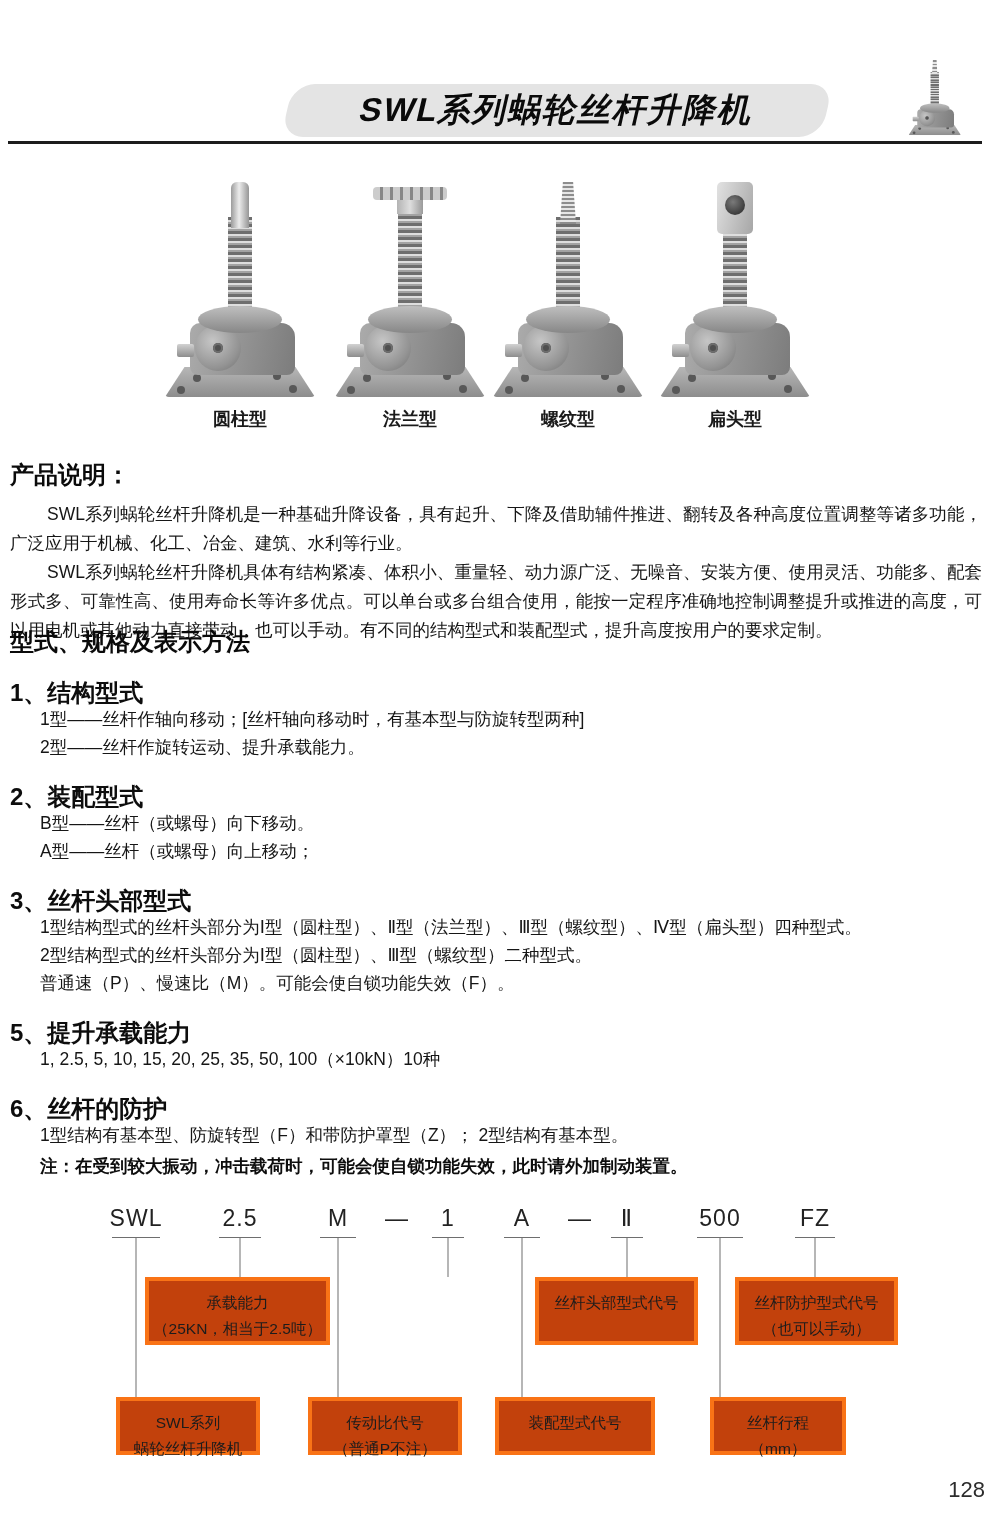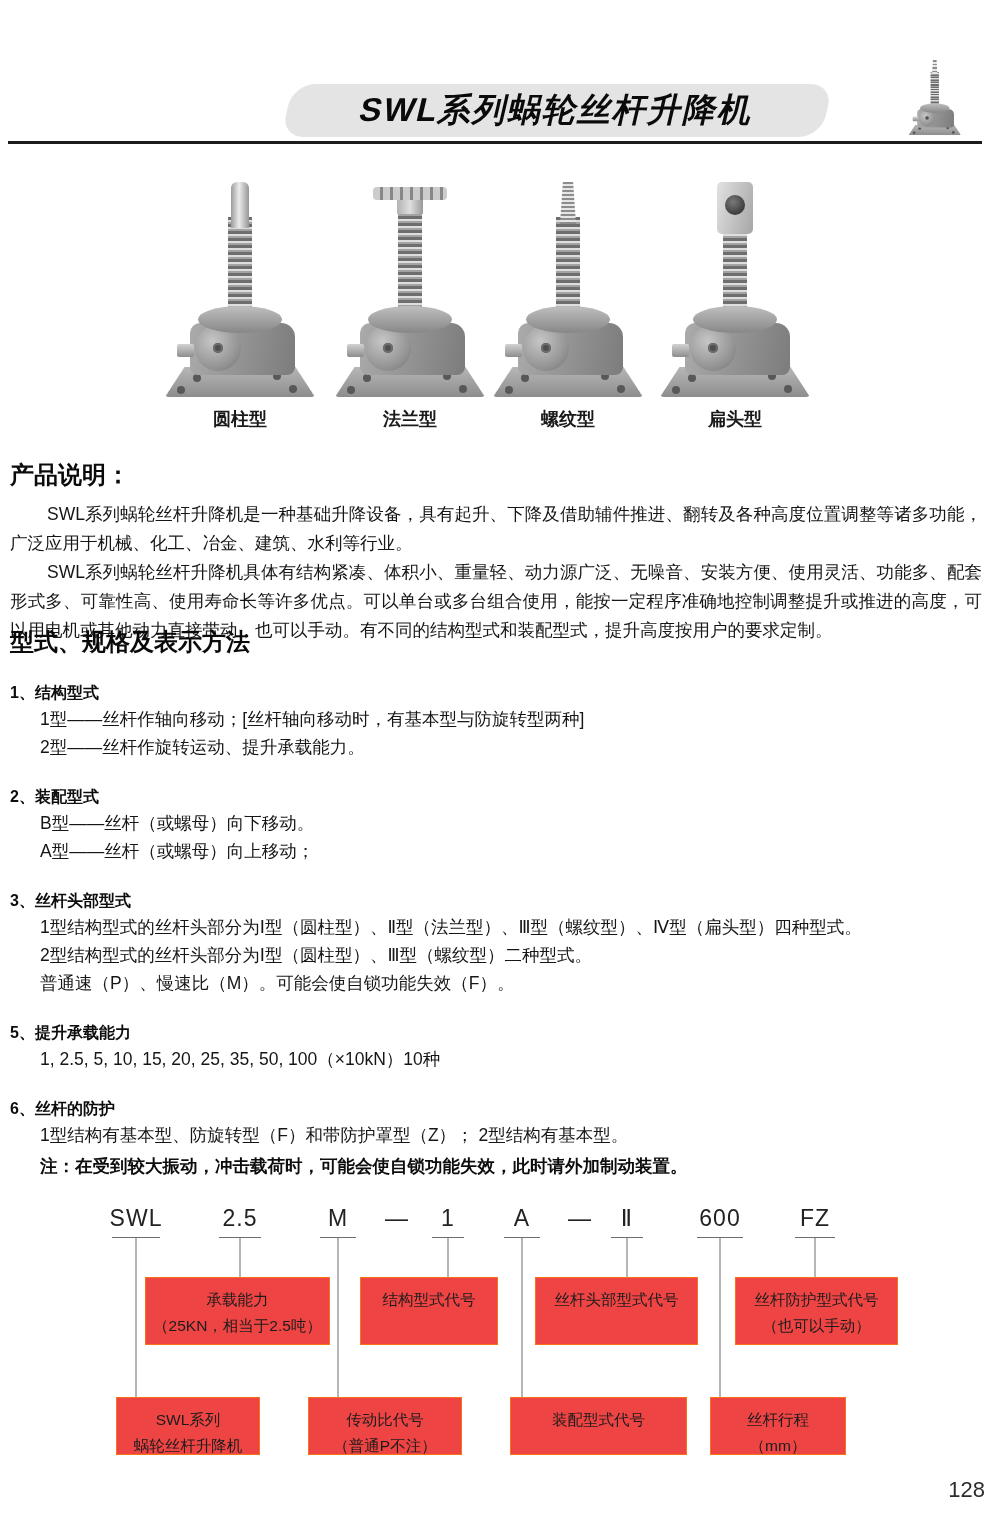--- a/index.html
+++ b/index.html
@@ -50,32 +50,32 @@
     background:radial-gradient(circle at 40% 35%,#7a7a7a,#3d3d3d 70%);}
   
   .figure{position:absolute;top:182px;width:170px;height:252px;}
   .figure .flabel{position:absolute;top:225px;left:0;width:170px;text-align:center;
     font-size:18px;font-weight:700;color:#1a1a1a;}
   
   .sec{position:absolute;left:10px;width:972px;}
   .sec-heading{font-size:24px;font-weight:700;color:#0a0a0a;line-height:30px;}
   .para{font-size:17.5px;line-height:29px;text-indent:37px;margin:0;color:#161616;text-align:justify;}
   .para.first{margin-top:10px;}
-  .spec-item-title{font-size:16px;font-weight:700;line-height:24px;margin-top:24px;color:#0d0d0d;}
+  .spec-item-title{font-size:24px;font-weight:700;line-height:24px;margin-top:24px;color:#0d0d0d;}
   .spec-line{font-size:17.5px;line-height:28px;padding-left:30px;color:#161616;}
   .spec-note{font-size:17.5px;line-height:28px;padding-left:30px;font-weight:700;color:#0d0d0d;margin-top:3px;}
   
   .diagram{position:absolute;left:0;top:1195px;width:990px;height:275px;}
   .mcode{position:absolute;top:8px;transform:translateX(-50%);font-size:23px;line-height:30px;
     letter-spacing:1px;color:#222;white-space:nowrap;}
   .tick{position:absolute;top:42px;width:42px;border-top:1px solid #6e6e6e;transform:translateX(-50%);}
   .stem{position:absolute;top:43px;width:0;border-left:1px solid #6e6e6e;transform:translateX(-50%);}
   .stem.short{height:39px;}
   .stem.long{height:159px;}
-  .dbox{position:absolute;border:1px solid #f97316;background:#ef4444;text-align:center;
+  .dbox{position:absolute;border:4px solid #f97316;background:#c2410c;text-align:center;
     font-size:15.5px;line-height:26px;color:#1c1c1c;padding-top:9px;box-sizing:border-box;}
   .dbox .bl{white-space:nowrap;}
   .dbox.upper{top:82px;height:68px;}
   .dbox.lower{top:202px;height:58px;}
   .page-number{position:absolute;left:940px;top:1477px;width:45px;text-align:right;
     font-size:22px;color:#2c2c2c;}
 </style>
 </head>
 <body>
 
@@ -226,21 +226,21 @@
   <div class="diagram">
 
     <span class="mcode" style="left:136px">SWL</span>
     <span class="mcode" style="left:240px">2.5</span>
     <span class="mcode" style="left:338px">M</span>
     <span class="mcode" style="left:397px">—</span>
     <span class="mcode" style="left:448px">1</span>
     <span class="mcode" style="left:522px">A</span>
     <span class="mcode" style="left:580px">—</span>
     <span class="mcode" style="left:627px">Ⅱ</span>
-    <span class="mcode" style="left:720px">600</span>
+    <span class="mcode" style="left:720px">500</span>
     <span class="mcode" style="left:815px">FZ</span>
 
     <div class="tick" style="left:136px;width:48px"></div>
     <div class="tick" style="left:240px"></div>
     <div class="tick" style="left:338px;width:36px"></div>
     <div class="tick" style="left:448px;width:32px"></div>
     <div class="tick" style="left:522px;width:36px"></div>
     <div class="tick" style="left:627px;width:32px"></div>
     <div class="tick" style="left:720px;width:46px"></div>
     <div class="tick" style="left:815px;width:40px"></div>
@@ -251,42 +251,38 @@
     <div class="stem short" style="left:448px"></div>
     <div class="stem long" style="left:522px"></div>
     <div class="stem short" style="left:627px"></div>
     <div class="stem long" style="left:720px"></div>
     <div class="stem short" style="left:815px"></div>
 
     <div class="dbox upper" style="left:145px;width:185px">
       <div class="bl">承载能力</div>
       <div class="bl">（25KN，相当于2.5吨）</div>
     </div>
-    <div class="dbox upper" style="left:360px;width:138px">
-      <div class="bl">结构型式代号</div>
-      <div class="bl"></div>
-    </div>
     <div class="dbox upper" style="left:535px;width:163px">
       <div class="bl">丝杆头部型式代号</div>
       <div class="bl"></div>
     </div>
     <div class="dbox upper" style="left:735px;width:163px">
       <div class="bl">丝杆防护型式代号</div>
       <div class="bl">（也可以手动）</div>
     </div>
 
     <div class="dbox lower" style="left:116px;width:144px">
       <div class="bl">SWL系列</div>
       <div class="bl">蜗轮丝杆升降机</div>
     </div>
     <div class="dbox lower" style="left:308px;width:154px">
       <div class="bl">传动比代号</div>
       <div class="bl">（普通P不注）</div>
     </div>
-    <div class="dbox lower" style="left:510px;width:177px">
+    <div class="dbox lower" style="left:495px;width:160px">
       <div class="bl">装配型式代号</div>
       <div class="bl"></div>
     </div>
     <div class="dbox lower" style="left:710px;width:136px">
       <div class="bl">丝杆行程</div>
       <div class="bl">（mm）</div>
     </div>
   </div>
 
   <div class="page-number">128</div>

